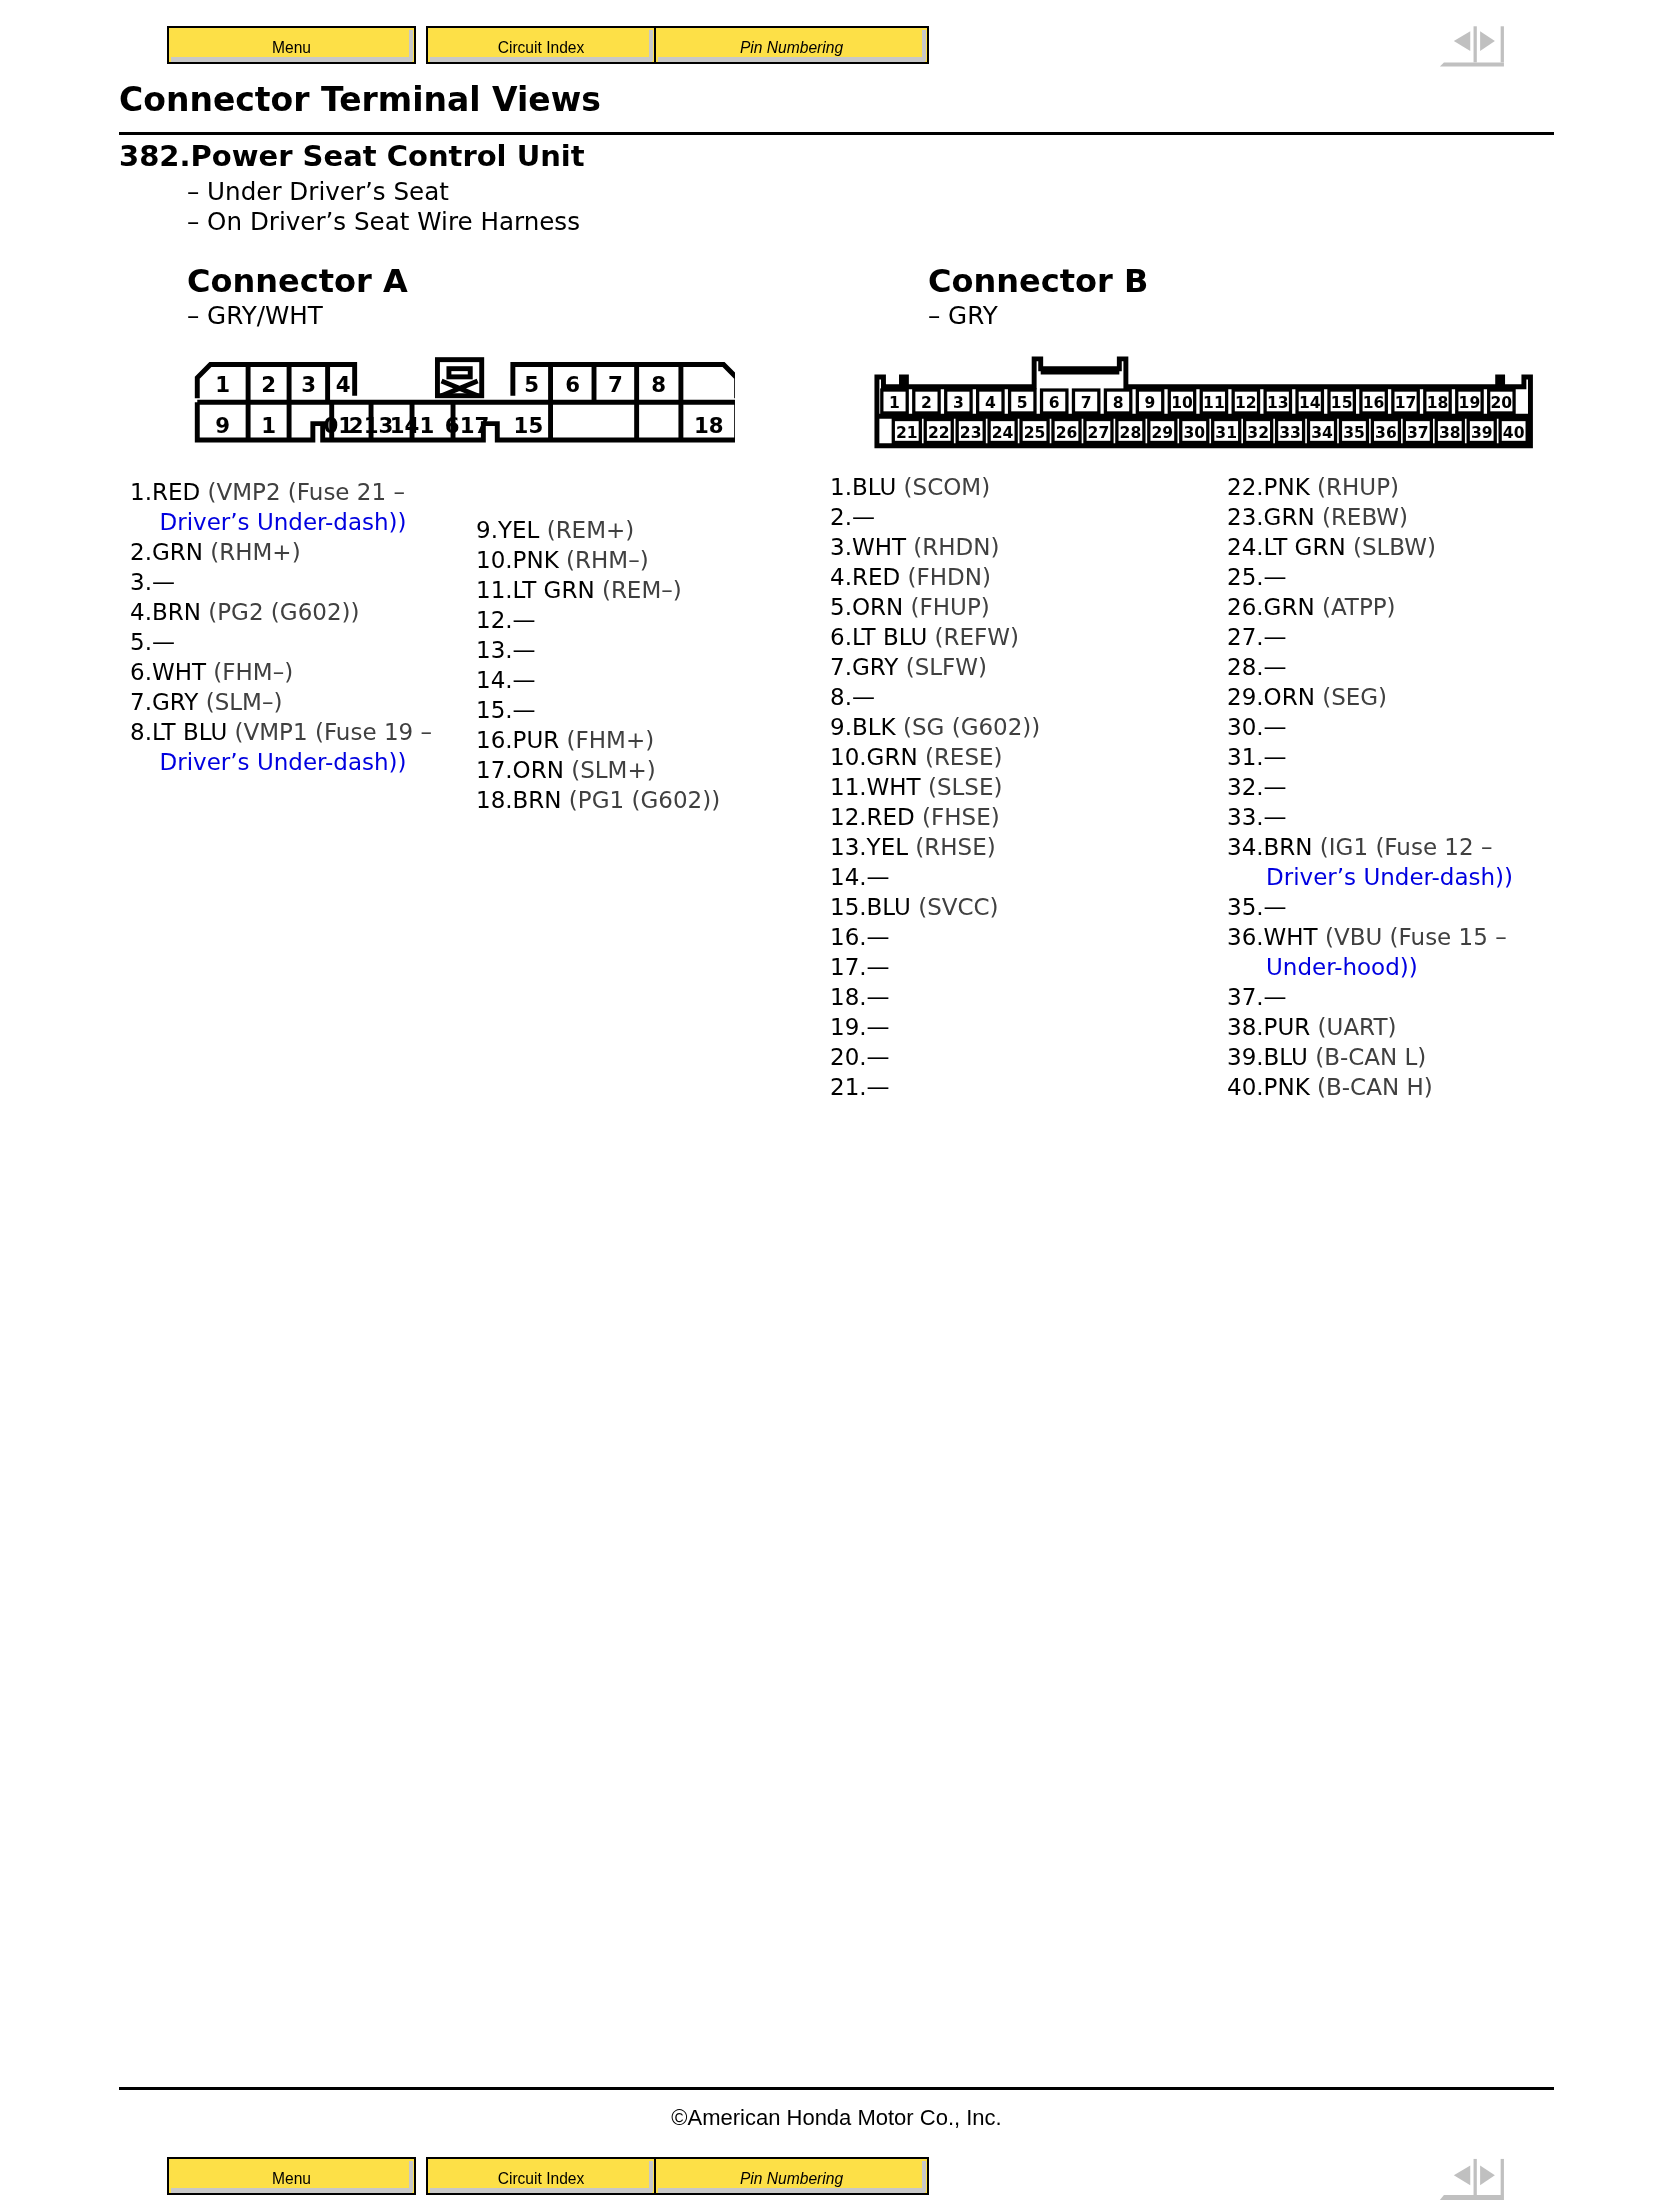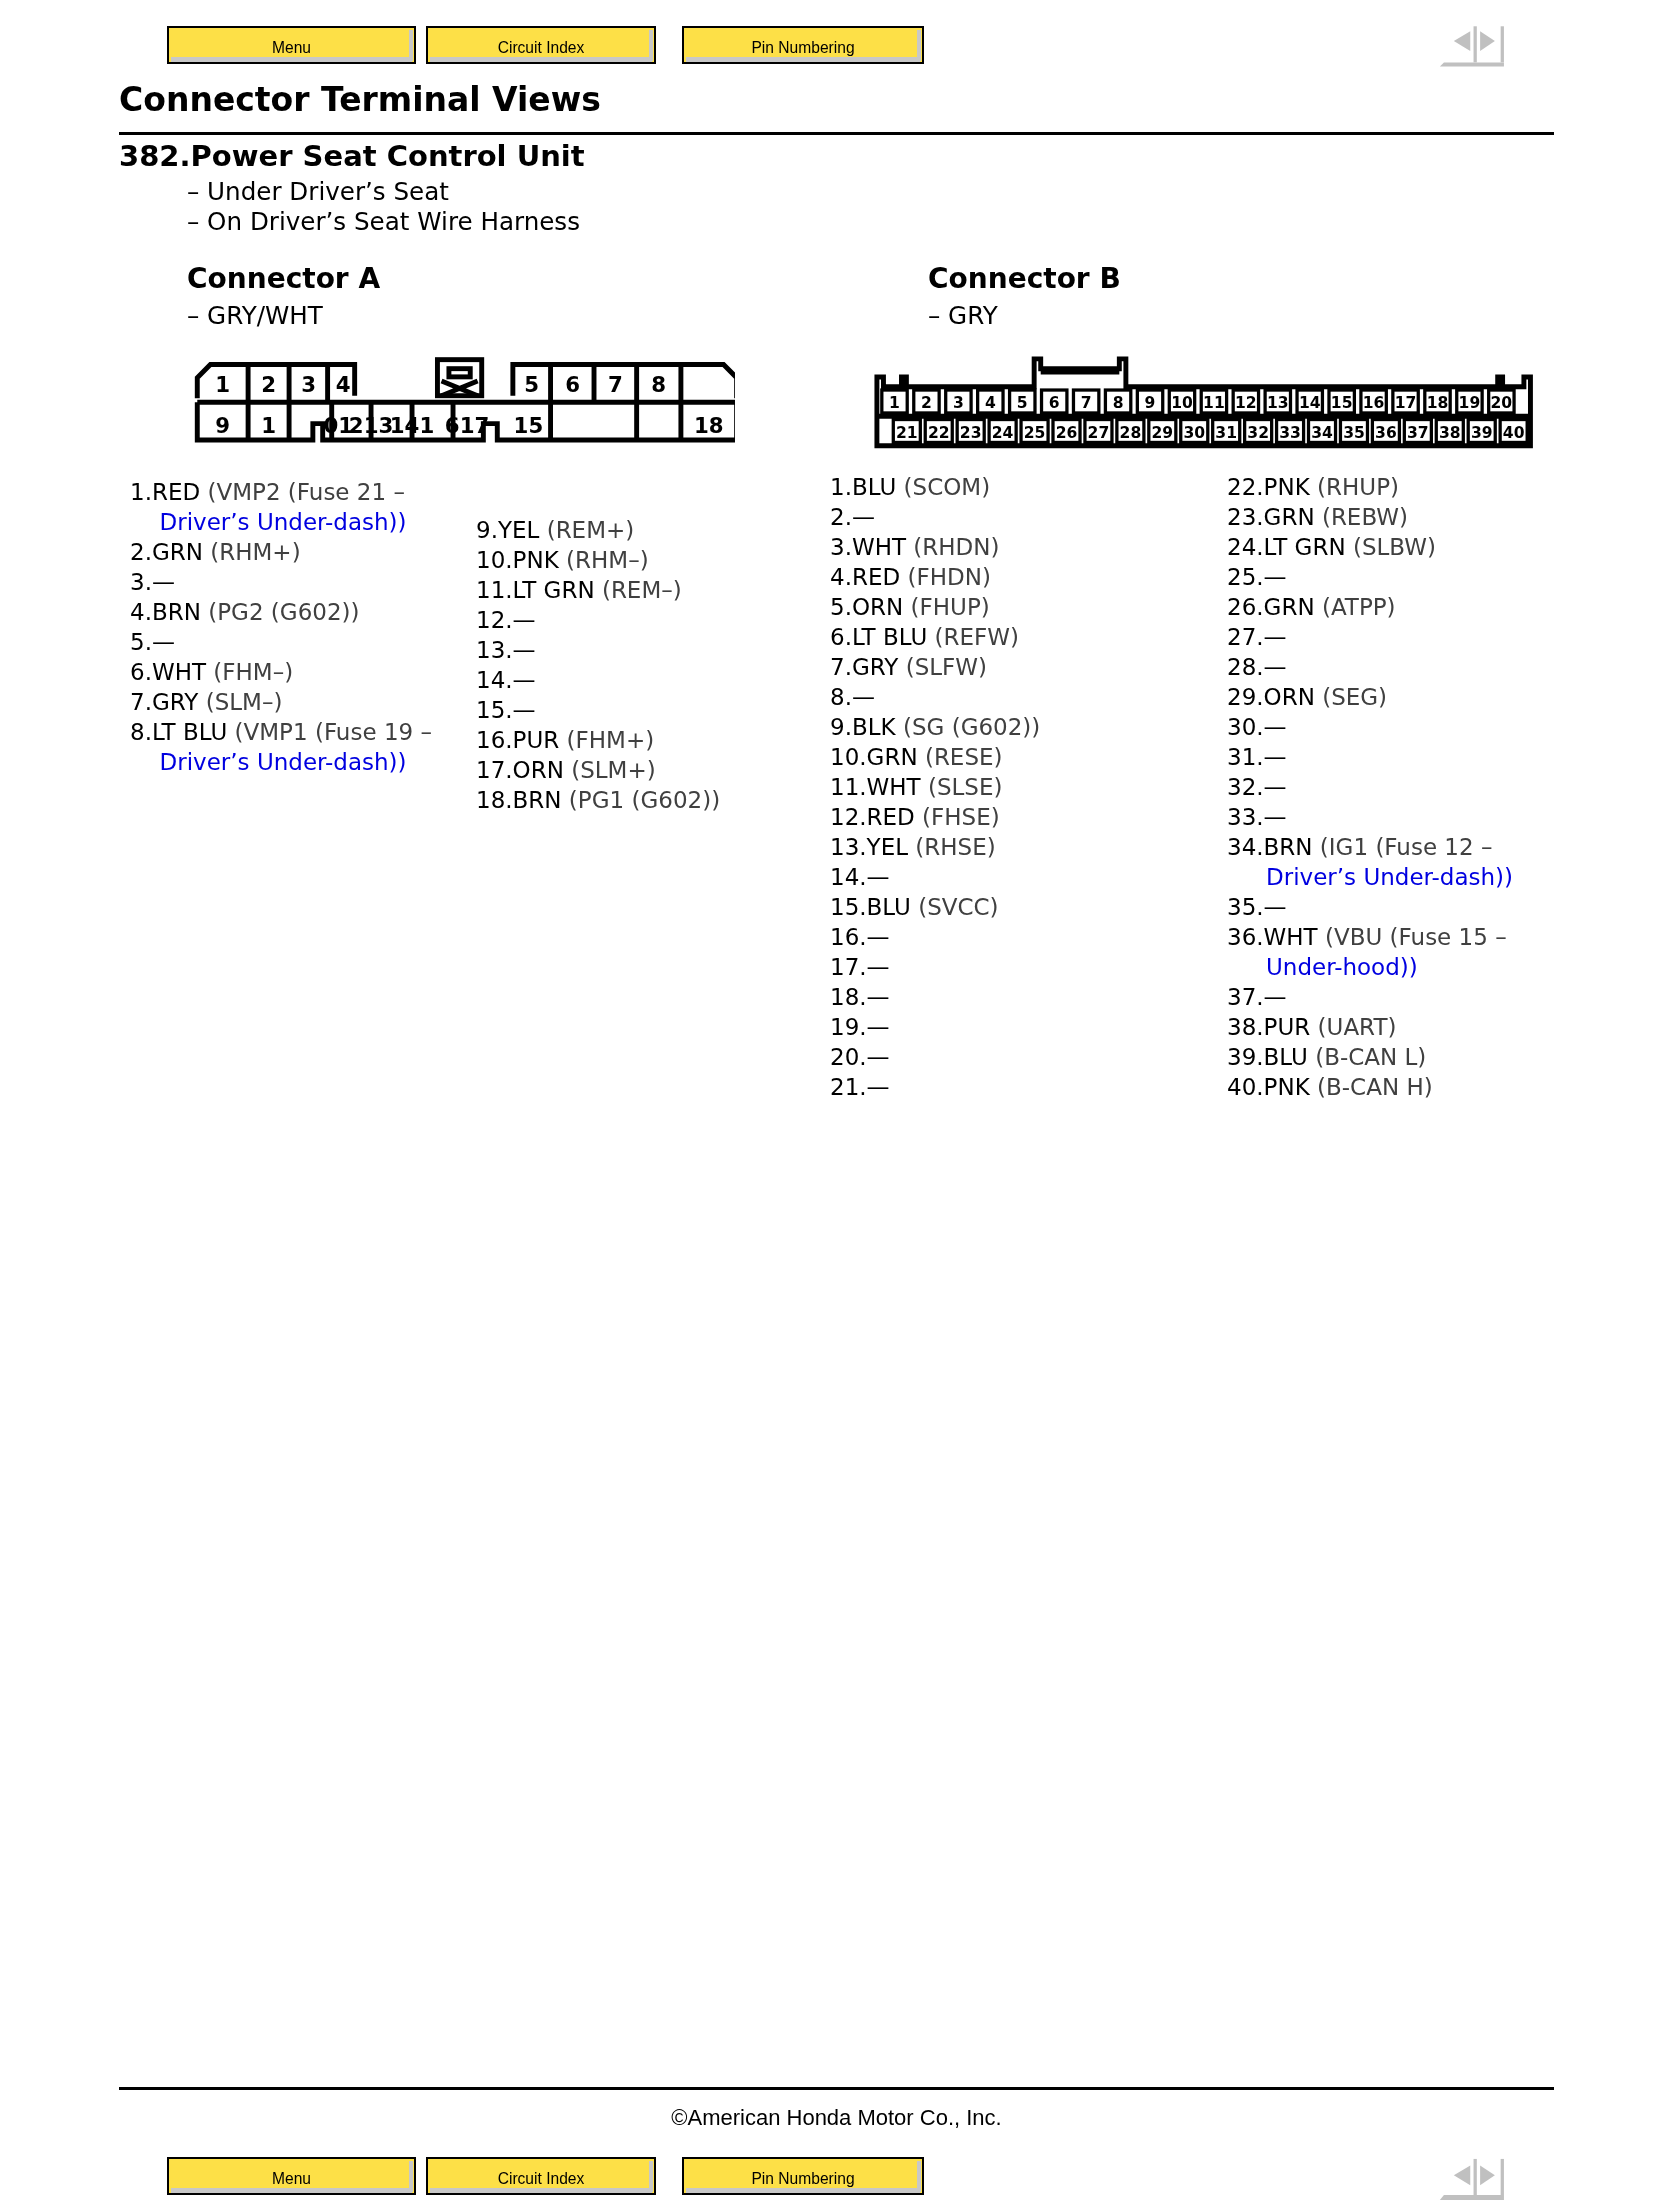--- a/index.html
+++ b/index.html
@@ -10,27 +10,27 @@
   .navbar.bottom { top:2154px; }
   .navbtn { position:absolute; top:3.3px; height:38px; box-sizing:border-box;
             background:#fde047; border:2.5px solid #000; border-right-color:#000;
             font-family:"Liberation Sans", sans-serif; font-size:15.6px;
             display:flex; align-items:center; justify-content:center; cursor:pointer; }
   .navbtn::after { content:""; position:absolute; left:1.6px; right:1.6px; bottom:0.8px; height:4.1px; background:#c8c8c8; }
   .navbtn::before { content:""; position:absolute; top:1.6px; right:0.8px; bottom:1.6px; width:4.1px; background:#c8c8c8; }
   .navbtn span { position:relative; z-index:1; margin-top:4.9px; }
   .b-menu { left:167px; width:249px; }
   .b-circuit { left:426px; width:230px; }
-  .b-pin { left:682px; width:242px; }
+  .b-pin { left:654px; width:275px;font-style:italic; }
   .pager { position:absolute; left:1439px; top:0; width:74px; height:46px; }
   .rule { position:absolute; left:119px; width:1435px; height:3.3px; background:#000; }
   .h1 { position:absolute; left:119px; top:80px; font-size:33px; font-weight:bold; }
   .h2 { position:absolute; left:119px; top:139px; font-size:29px; font-weight:bold; }
   .loc { position:absolute; left:187px; font-size:24.6px; }
-  .conn-title { position:absolute; font-size:28px; font-weight:bold; }
+  .conn-title { position:absolute; font-size:32px; font-weight:bold; }
   .conn-color { position:absolute; font-size:24.6px; }
   .pins { position:absolute; font-size:23px; line-height:30px; }
   .pins .row { white-space:nowrap; }
   .pins .sig { color:#404040; }
   .pins .cont { padding-left:29.5px; color:#0000e0; }
   .pins.cB2 .cont { padding-left:39px; }
   .footer-text { position:absolute; top:2105px; left:0; width:1673px; text-align:center;
                  font-family:"Liberation Sans", sans-serif; font-size:22px; }
   svg text { font-family:"DejaVu Sans", sans-serif; font-weight:bold; }
 </style>

